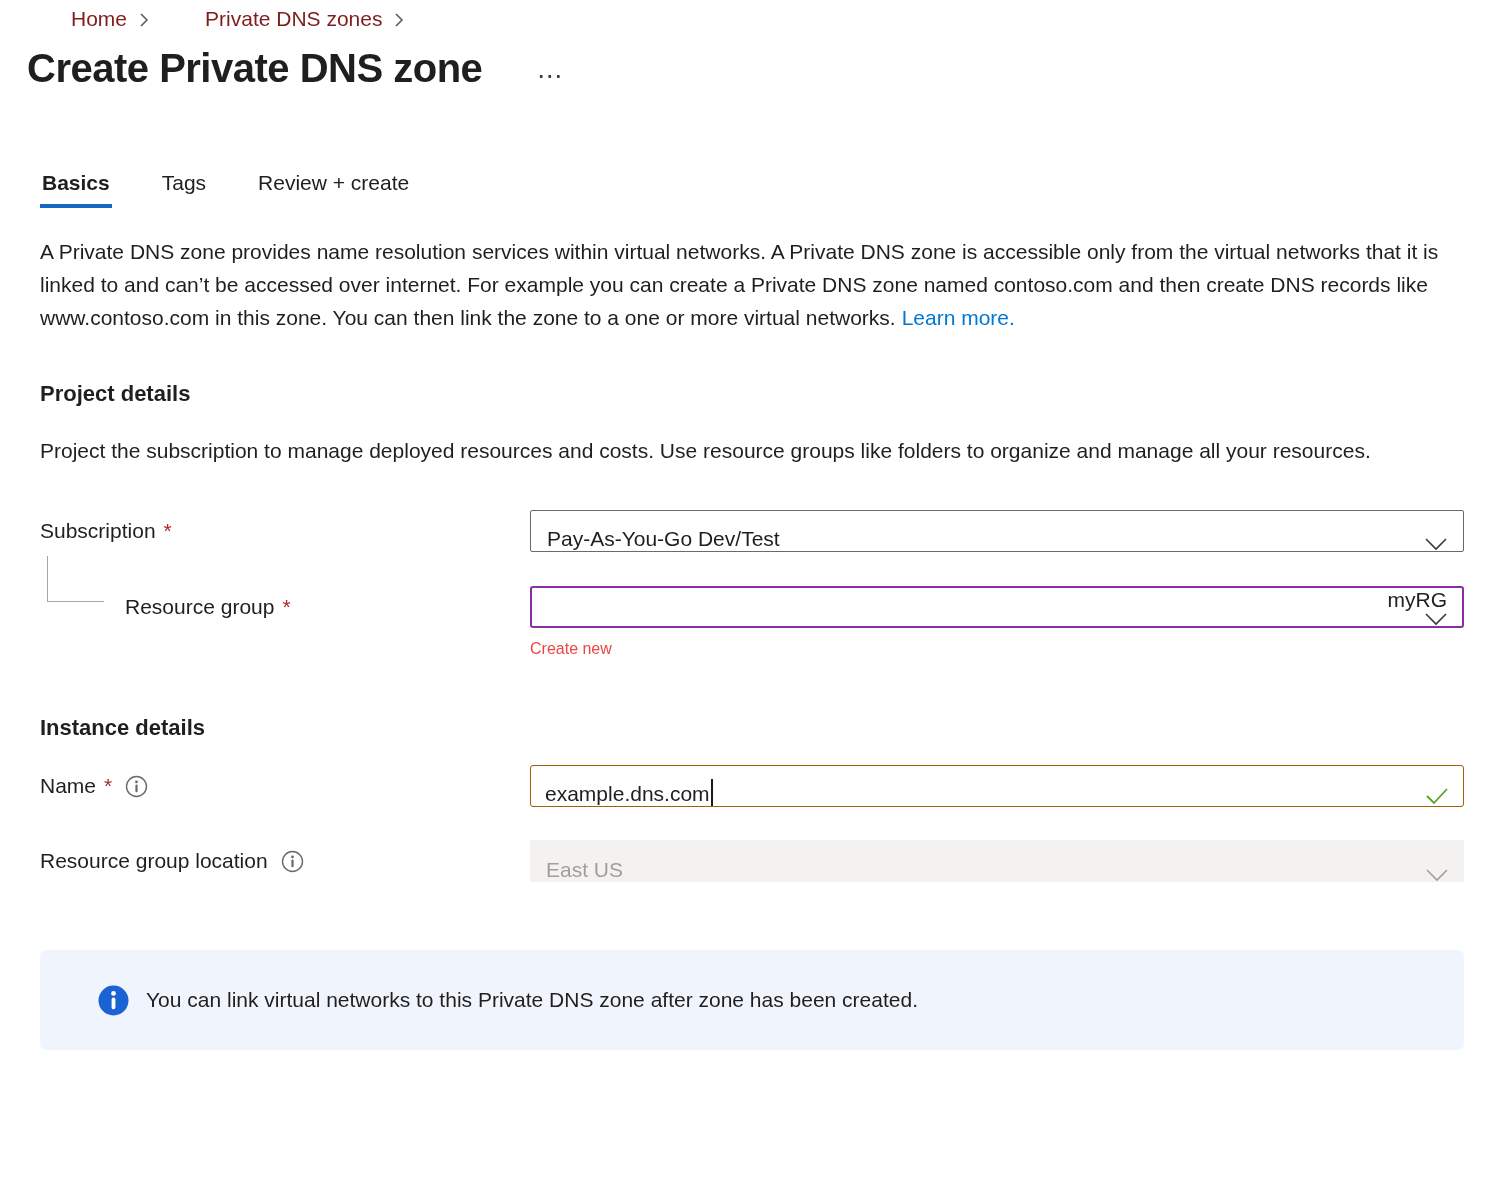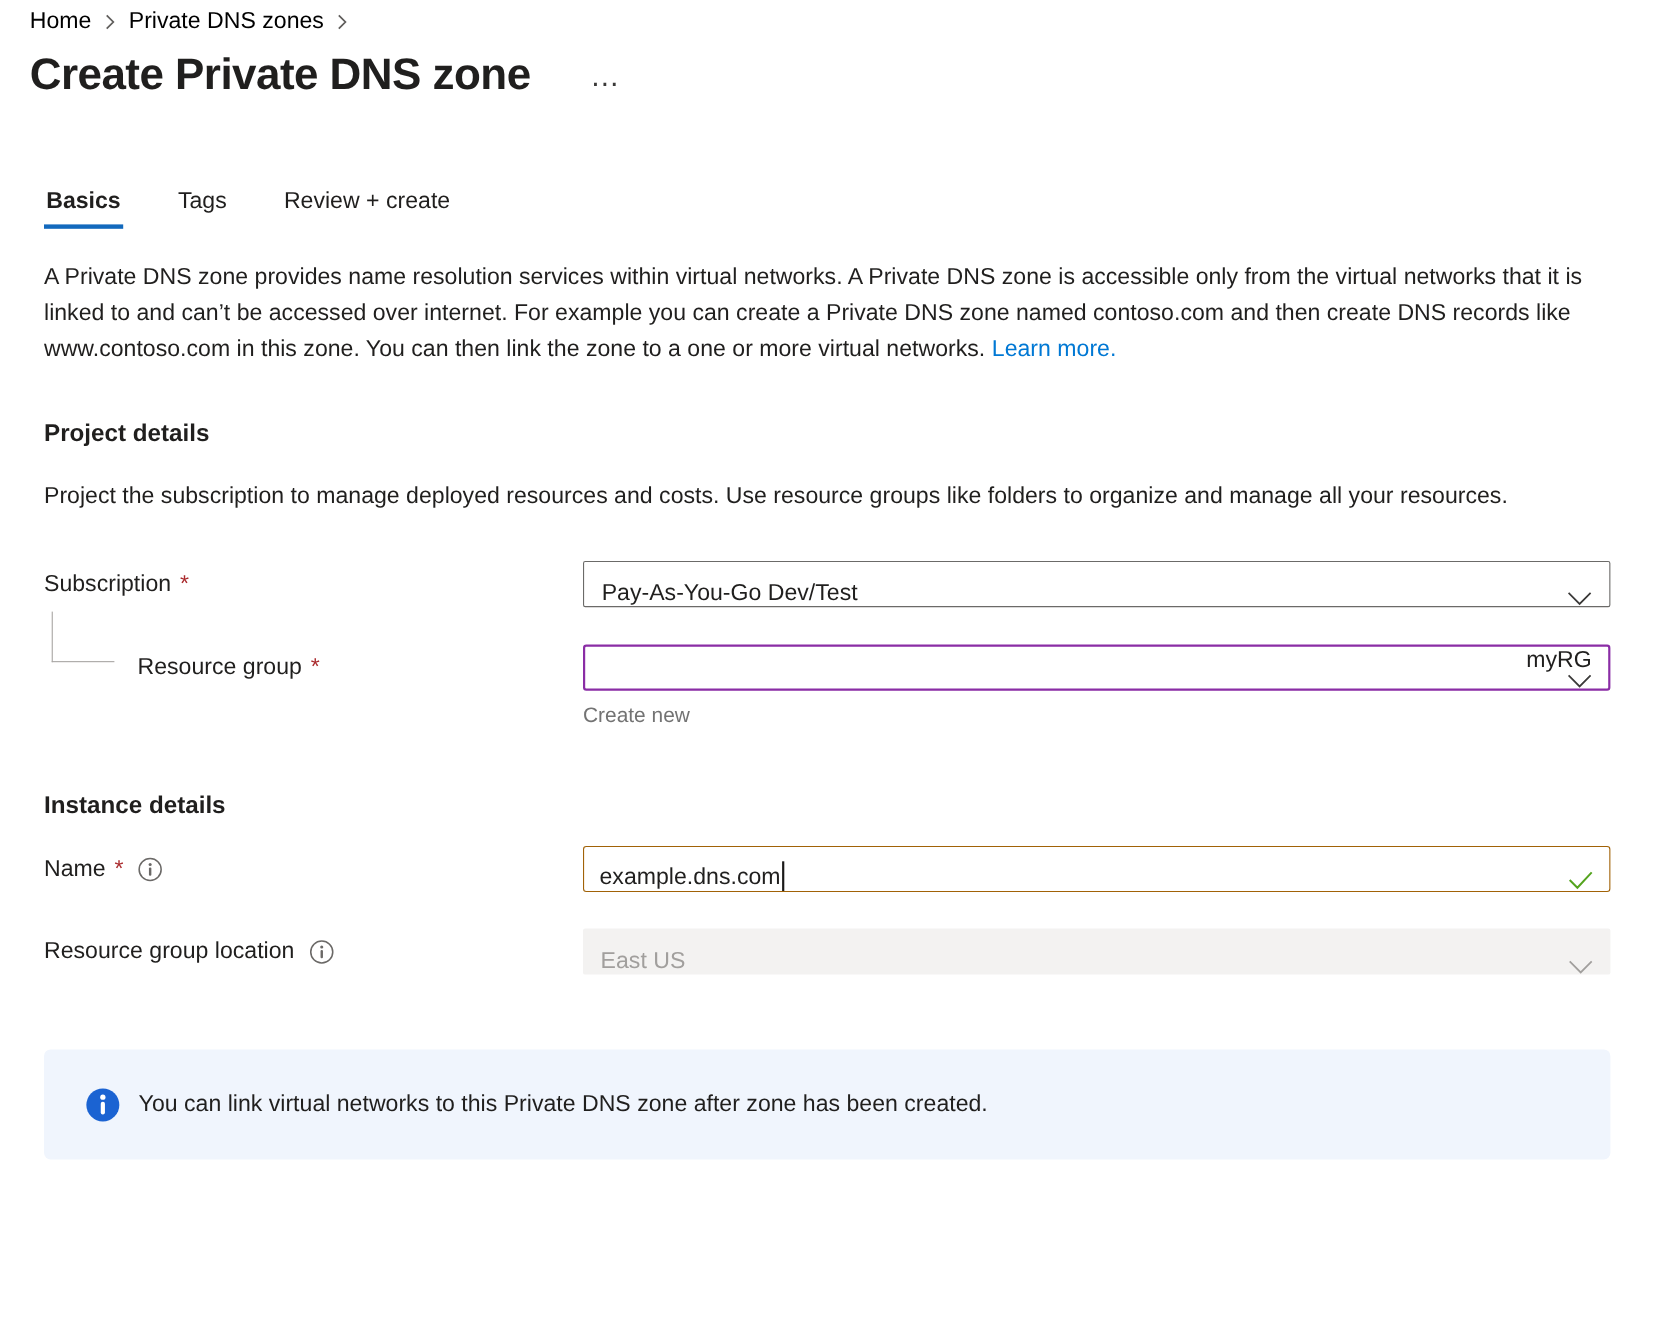--- a/index.html
+++ b/index.html
@@ -12,21 +12,21 @@
     overflow: hidden;
   }
   a { text-decoration: none; cursor: pointer; }
 
   
   .breadcrumb {
     padding: 7px 0 0 27px;
     font-size: 21px;
     display: flex; align-items: center;
   }
-  .breadcrumb a { color: #000000; }
+  .breadcrumb a { color: #7f1d1d; margin-left: 44px; }
   .crumb-sep { margin: 2px 12px 0 12px; display: inline-flex; }
 
   
   .title-row { margin: 15px 16px 0 27px; display: flex; }
   .page-title { font-size: 40px; font-weight: 700; margin: 0; letter-spacing: -0.5px; }
   .more-btn {
     background: none; border: none; cursor: pointer;
     margin-left: 54px; margin-top: 2px;
     font-size: 27px; color: #3b3a39; letter-spacing: 1px; line-height: 1;
     padding: 0;
@@ -70,39 +70,39 @@
   }
   .field .value { flex: 1; white-space: nowrap; overflow: hidden; }
   .chev { flex: none; margin-left: 12px; display: inline-flex; }
 
   .field.purple { border: 2px solid #8a2da5; border-radius: 3px; padding: 0 15px; flex-direction: column; }
   .field.focus { border: 1px solid #a16207; border-radius: 3px; padding: 0 14px; cursor: text; }
   .field.disabled { background: #f3f2f1; border: none; color: #a19f9d; cursor: default; }
 
   .caret { width: 2px; height: 27px; background: #1b1a19; flex: none; margin-left: 1px; }
 
-  .create-new { display: inline-block; margin-top: 12px; color: #737373; font-size: 19px; }
+  .create-new { display: inline-block; margin-top: 12px; color: #ef4444; font-size: 16px; }
 
   .connector {
     position: absolute; left: 7px; top: 46px;
     width: 57px; height: 46px;
     border-left: 1px solid #a8a6a4; border-bottom: 1px solid #a8a6a4;
   }
 
   .row-gap { margin-top: 34px; }
   .form-section.instance { margin-top: 24px; }
   .row-gap-loc { margin-top: 33px; }
   .section-heading.instance { margin-top: 57px; }
 
   
   .banner {
     margin-top: 68px; height: 100px;
     background: #f0f5fd; border-radius: 6px;
     display: flex; align-items: center;
-    padding-left: 38px; font-size: 21px;
+    padding-left: 58px; font-size: 21px;
   }
   .banner-icon { flex: none; margin-right: 17px; display: inline-flex; }
 </style>
 </head>
 <body>
 
 <nav class="breadcrumb">
   <a href="#">Home</a>
   <span class="crumb-sep">
     <svg width="10" height="16" viewBox="0 0 10 16">

